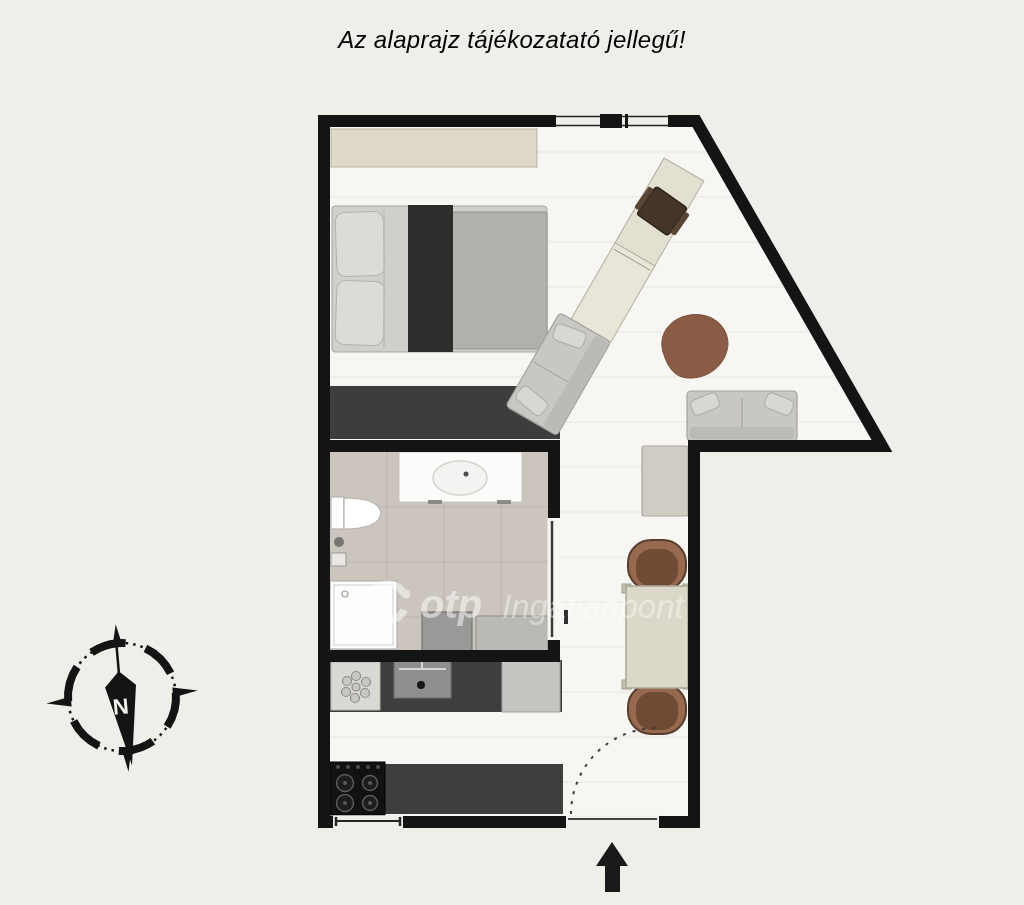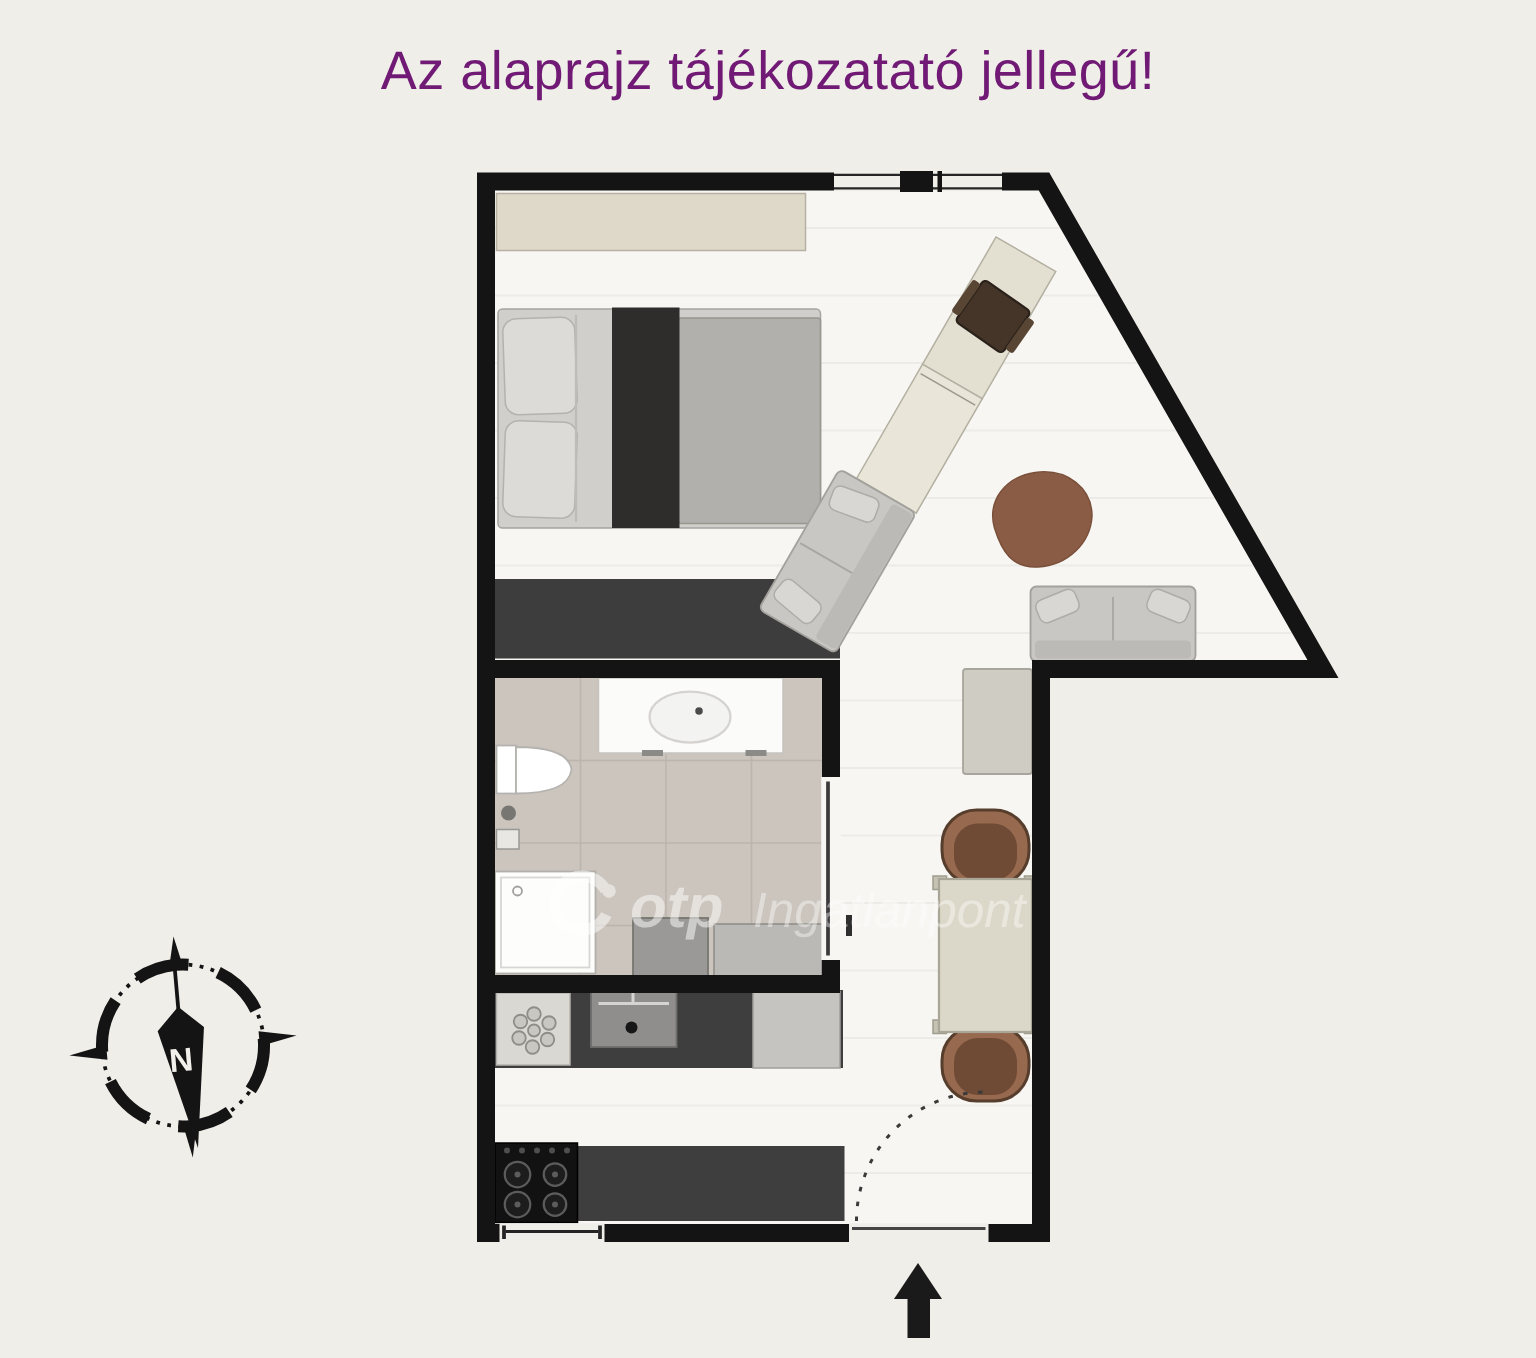--- a/index.html
+++ b/index.html
@@ -7,23 +7,24 @@
     width:1024px;height:905px;
     background:#f0eee9;
     font-family:"Liberation Sans", sans-serif;
     position:relative;
     overflow:hidden;
   }
   .stage{position:absolute;inset:0;width:1024px;height:905px;}
   .title{
     position:absolute;top:26px;left:0;right:0;
     text-align:center;
-    font-size:36px;
-    color:#701a75;
+    font-size:24px;
+    color:#000000;
     letter-spacing:.3px;
+    font-style:italic;
   }
   svg{position:absolute;inset:0;}
   .wm-brand{font-size:40px;font-weight:bold;font-style:italic;}
   .wm-suffix{font-size:33px;font-style:italic;opacity:.8;}
   .compass-n{font-size:22px;font-weight:bold;}
 </style>
 </head>
 <body>
 
 <div class="stage">

